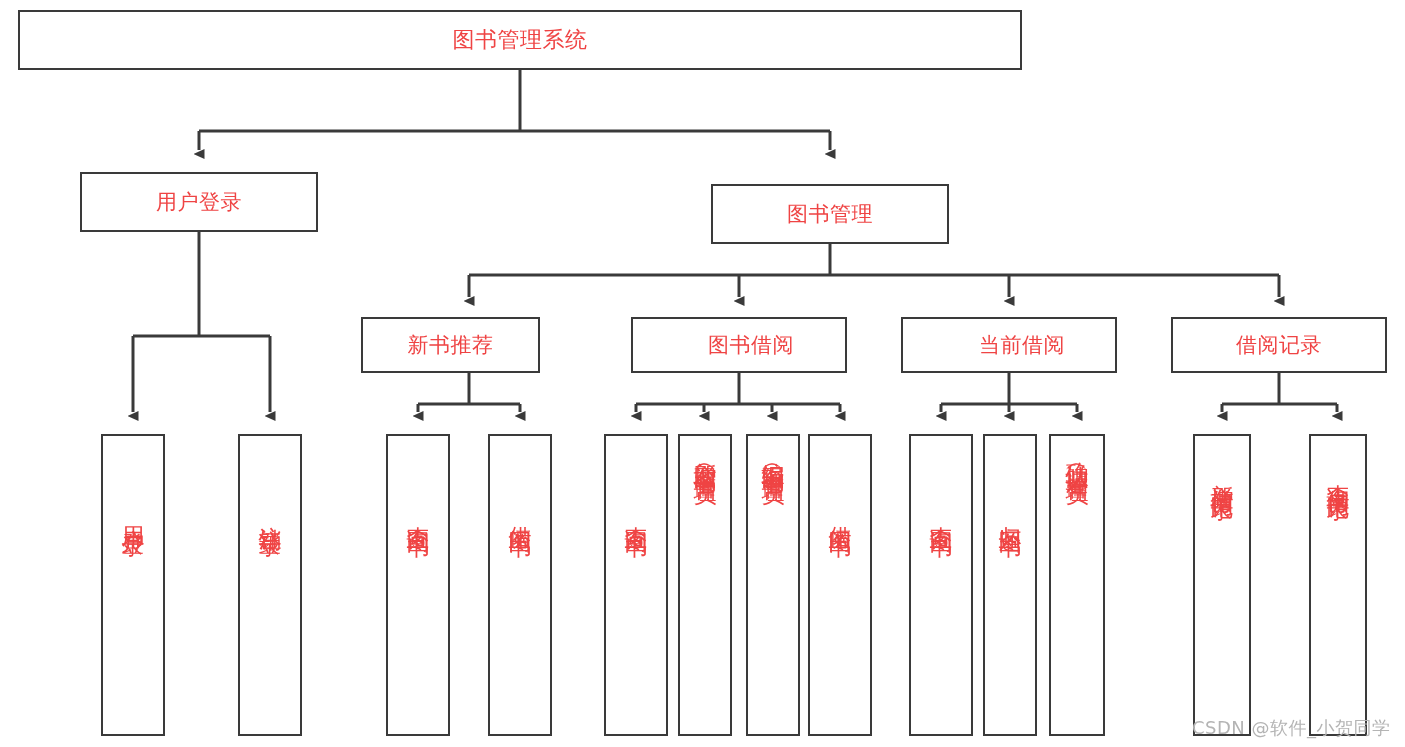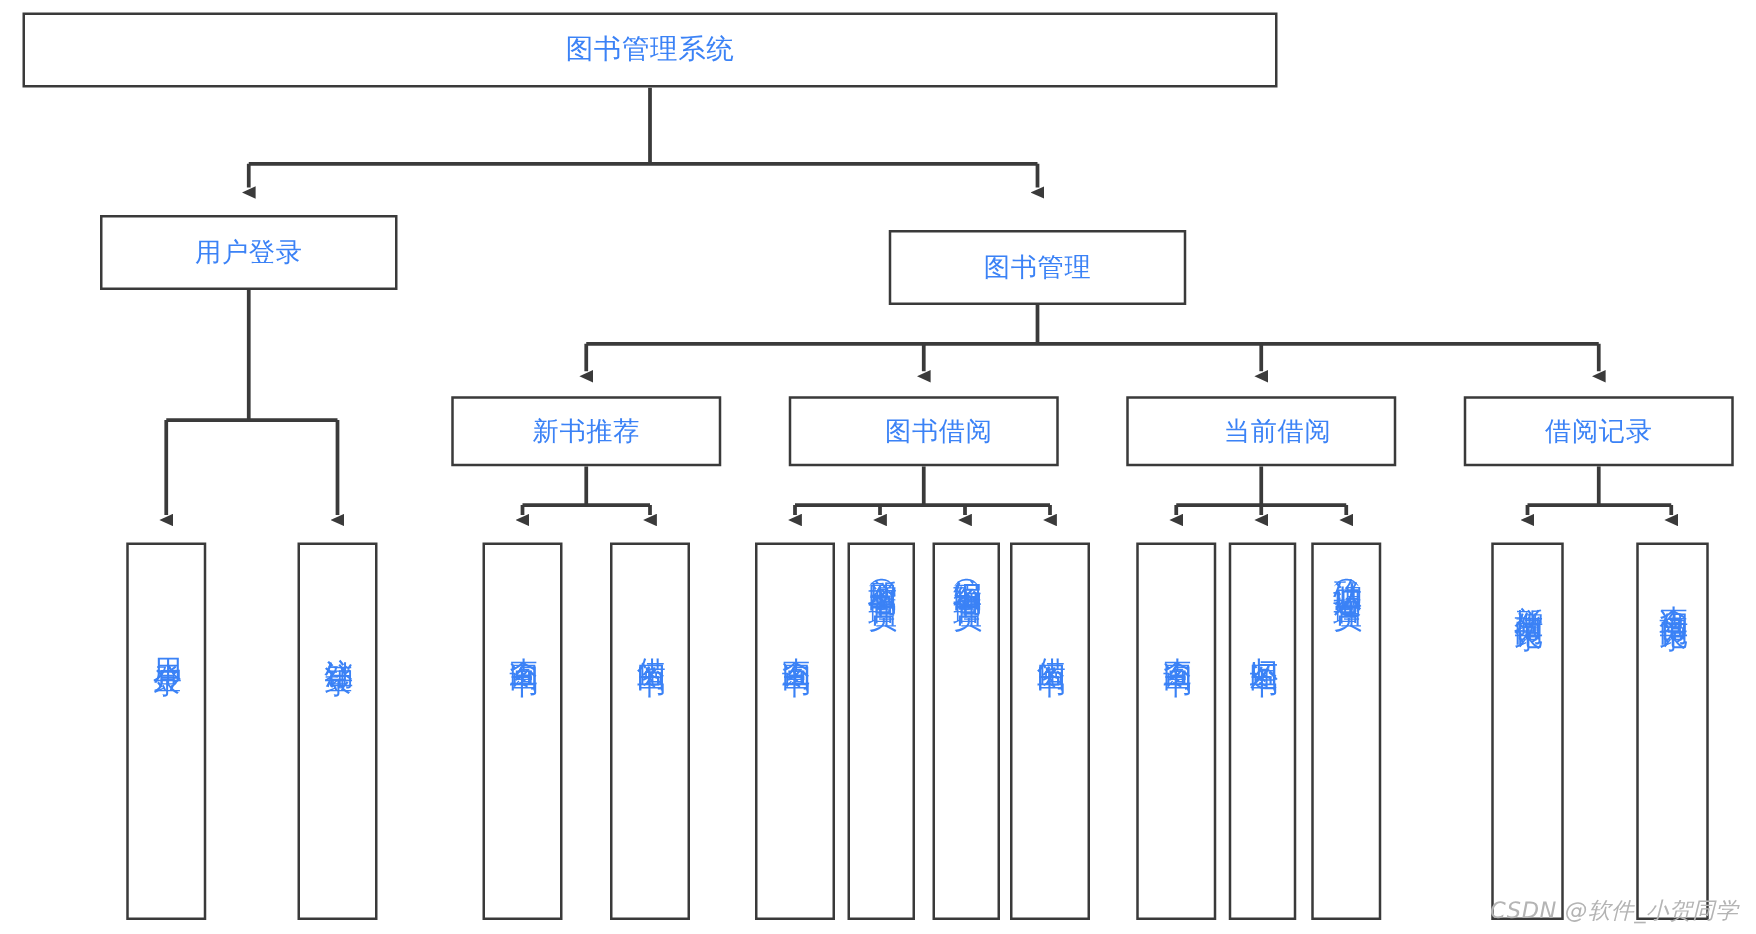--- a/index.html
+++ b/index.html
@@ -27,21 +27,21 @@
     pointer-events: none;
   }
   .node {
     position: absolute;
     box-sizing: border-box;
     background: #ffffff;
     border: 2px solid #3a3a3a;
     display: flex;
     align-items: center;
     justify-content: center;
-    color: #3b82f6;
+    color: #ef4444;
     z-index: 2;
   }
   .node-label {
     display: block;
     text-align: center;
     line-height: 1.18;
     letter-spacing: 0.5px;
   }
   
   .node.h .node-label {
@@ -65,21 +65,20 @@
     letter-spacing: 3px;
     white-space: nowrap;
   }
   .watermark {
     position: absolute;
     font-size: 18px;
     color: #b4b4b4;
     white-space: nowrap;
     z-index: 5;
     letter-spacing: 0.5px;
-    font-style: italic;
   }
 </style>
 </head>
 <body>
 
 <div id="diagram-root">
 
   <svg id="edges-layer" viewBox="0 0 1405 747" width="1405" height="747" xmlns="http://www.w3.org/2000/svg">
     <defs>
       <marker id="arrowHead" markerWidth="10" markerHeight="11" refX="1" refY="5.5" orient="auto" markerUnits="userSpaceOnUse">
@@ -135,21 +134,21 @@
   </div>
 
   <div class="node h" style="left:80px; top:172px; width:238px; height:60px;">
     <span class="node-label">用户登录</span>
   </div>
 
   <div class="node h" style="left:711px; top:184px; width:238px; height:60px;">
     <span class="node-label">图书管理</span>
   </div>
 
-  <div class="node h" style="left:361px; top:317px; width:216px; height:56px;">
+  <div class="node h" style="left:361px; top:317px; width:179px; height:56px;">
     <span class="node-label">新书推荐</span>
   </div>
 
   <div class="node h" style="left:631px; top:317px; width:216px; height:56px;padding-left:24px;">
     <span class="node-label">图书借阅</span>
   </div>
 
   <div class="node h" style="left:901px; top:317px; width:216px; height:56px;padding-left:26px;">
     <span class="node-label">当前借阅</span>
   </div>

